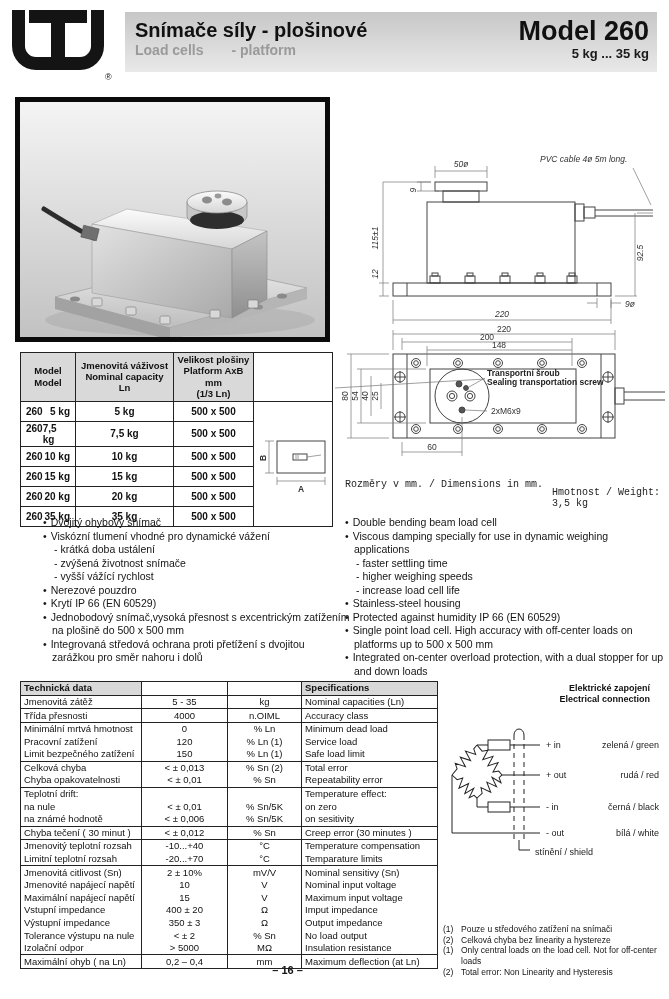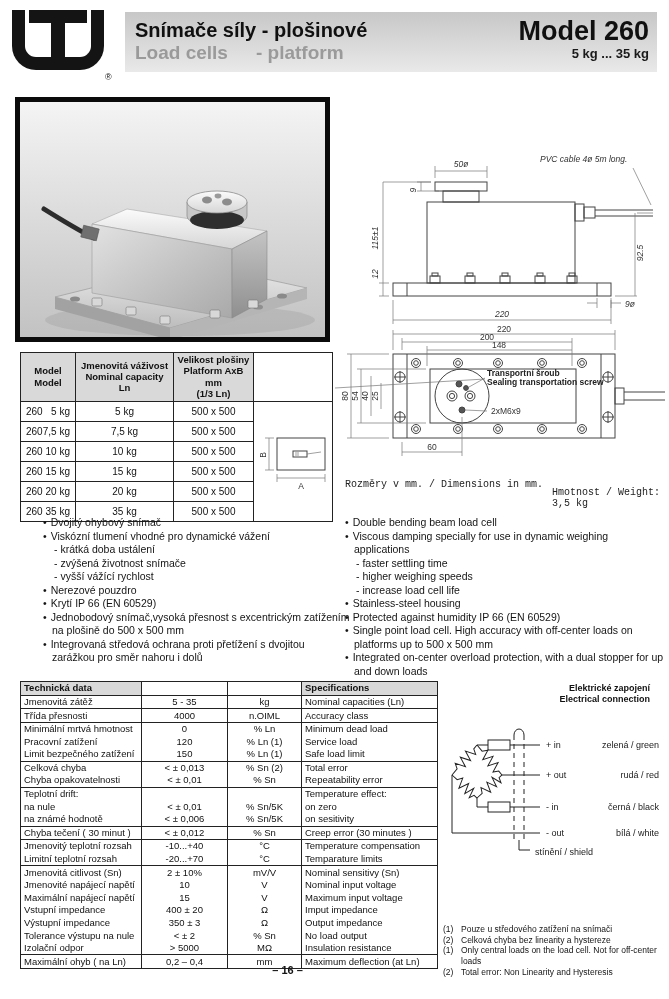--- a/index.html
+++ b/index.html
@@ -9,21 +9,21 @@
 
   
   .logo{left:12px;top:10px;width:104px;height:82px;}
   .logo .u{position:absolute;left:0;top:0;width:66px;height:47px;border:13px solid #141414;border-top:none;border-radius:0 0 24px 24px;}
   .logo .tbar{position:absolute;left:17px;top:0;width:58px;height:13px;background:#141414;}
   .logo .tstem{position:absolute;left:39px;top:12px;width:14px;height:36px;background:#141414;}
   .logo .reg{position:absolute;left:93px;top:62px;font-size:9px;color:#141414;}
   .band{left:125px;top:12px;width:532px;height:60px;background:linear-gradient(#c7c7c7,#e9e9e9);}
   .band .lt{position:absolute;left:10px;top:6px;line-height:1.2;}
   .t-cs{font-size:20px;font-weight:bold;color:#101010;}
-  .t-en{font-size:19px;font-weight:bold;color:#9a9a9a;}
+  .t-en{font-size:14px;font-weight:bold;color:#9a9a9a;}
   .t-en .gap{display:inline-block;width:28px;}
   .band .rt{position:absolute;right:8px;top:4px;text-align:right;line-height:1.15;}
   .t-model{font-size:27px;font-weight:bold;color:#101010;}
   .t-range{font-size:13px;font-weight:bold;color:#1a1a1a;}
 
   
   .photo{left:15px;top:97px;width:315px;height:245px;border:5px solid #0b0b0b;box-sizing:border-box;background:#ddd;}
   .photo svg{display:block;width:100%;height:100%;}
 
   
@@ -32,21 +32,21 @@
   .dtxt{font-size:8.5px;fill:#333;}
   .dtxtb{font-size:8.5px;fill:#222;font-weight:bold;}
   .dl{stroke:#444;stroke-width:1;fill:none;}
   .dthin{stroke:#777;stroke-width:.7;fill:none;}
   .caption{font-size:10px;color:#222;font-family:Liberation Mono, monospace;}
 
   
   .mtable{left:20px;top:352px;width:312px;border-collapse:collapse;font-size:10px;table-layout:fixed;}
   .mtable th,.mtable td{border:1px solid #222;padding:1px 3px;}
   .mtable th{background:#d9d9d9;font-size:9.5px;line-height:1.2;}
-  .mtable td{height:17px;text-align:center;}
+  .mtable td{height:17px;text-align:center;font-weight:bold;}
   .mtable td.mcol{text-align:left;}
   .mcell{display:flex;justify-content:space-between;padding:0 2px;}
   .mtable .nohd{background:#fff;border-bottom:1px solid #222;}
 
   
   .feat{font-size:10.5px;line-height:13.5px;color:#141414;}
   .feat .b{padding-left:14px;text-indent:-9px;}
   .feat .b::before{content:"•";margin-right:4px;}
   .feat .s{padding-left:16px;}
 

